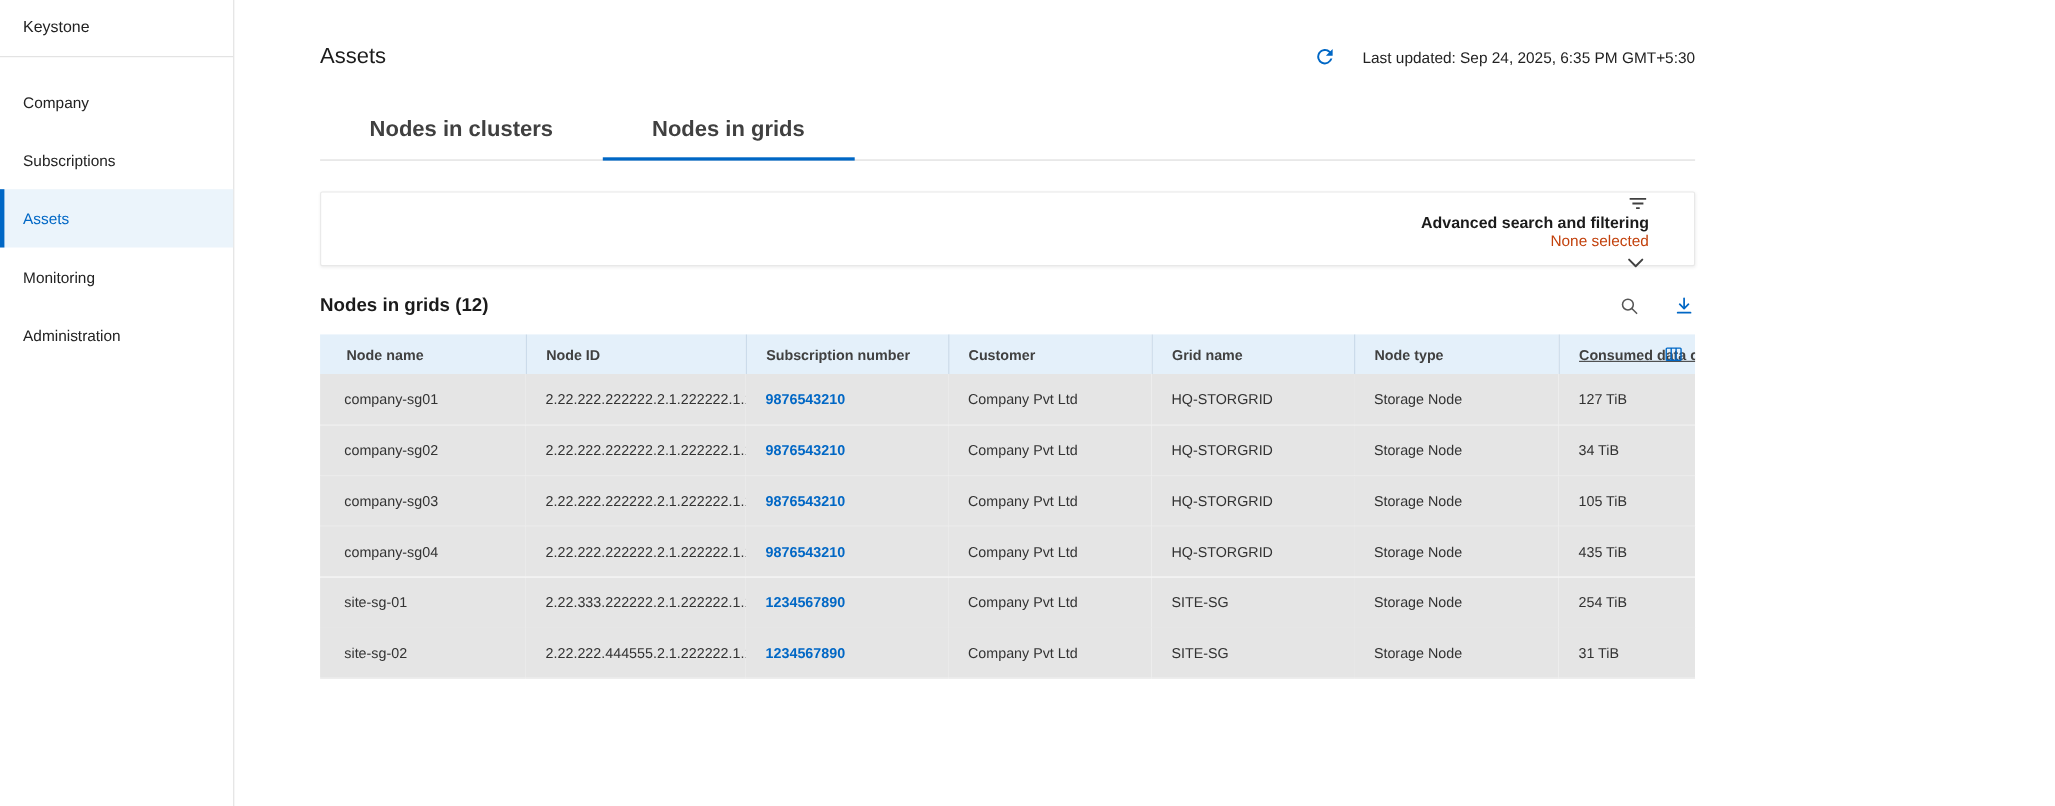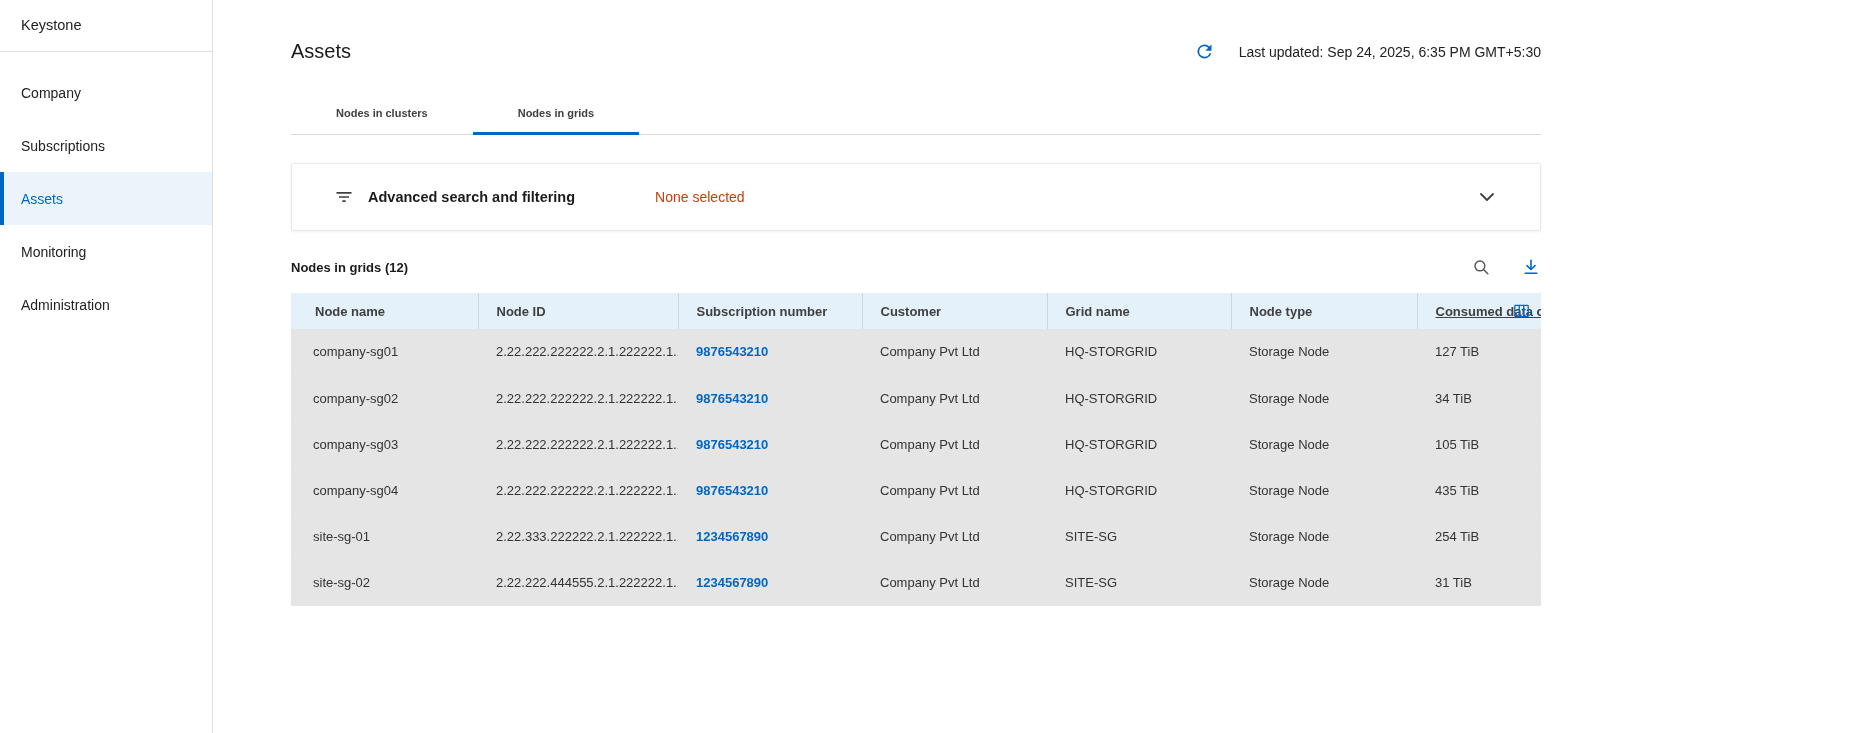--- a/index.html
+++ b/index.html
@@ -29,34 +29,34 @@
 
   
   .main{flex:1;padding:0 327px 0 38px;}
   .page-header{margin-top:40px;display:flex;justify-content:space-between;align-items:center;}
   .page-title{font-size:20px;font-weight:normal;color:#1b1b1b;}
   .updated{display:flex;align-items:center;gap:24px;font-size:14px;color:#222;}
   .icon-btn{display:inline-flex;align-items:center;justify-content:center;cursor:pointer;background:none;border:none;padding:0;}
 
   
   .tabs{display:flex;margin-top:38px;border-bottom:1px solid #d9d9d9;}
-  .tab{position:relative;padding:6px 45px 15px;font-size:11px;font-weight:bold;color:var(--muted);cursor:pointer;text-align:center;}
+  .tab{position:relative;padding:6px 45px 15px;font-size:20px;font-weight:bold;color:var(--muted);cursor:pointer;text-align:center;}
   .tab.active::after{content:"";position:absolute;left:0;right:0;bottom:-1px;height:3px;background:var(--accent);}
 
   
-  .filter-panel{margin-top:28px;height:68px;display:flex;align-items:center;
+  .filter-panel{margin-top:28px;height:68px;display:flex;align-items:flex-end;
     border:1px solid #e8e8e8;border-radius:2px;box-shadow:0 1px 3px rgba(0,0,0,.06);
-    padding:0 41px 0 42px;cursor:pointer;background:#fff;}
+    padding:0 41px 0 42px;cursor:pointer;background:#fff;flex-direction:column;}
   .filter-label{margin-left:14px;font-size:14.5px;font-weight:bold;color:#1b1b1b;}
   .filter-selection{margin-left:80px;font-size:14px;color:#c2410c;}
   .filter-chevron{margin-left:auto;display:inline-flex;}
 
   
   .table-toolbar{margin-top:26px;display:flex;justify-content:space-between;align-items:center;}
-  .table-title{font-size:13px;font-weight:bold;color:#1b1b1b;}
+  .table-title{font-size:17px;font-weight:bold;color:#1b1b1b;}
   .toolbar-icons{display:flex;align-items:center;gap:30px;}
 
   
   .grid-table{width:100%;margin-top:16px;border-collapse:collapse;table-layout:fixed;font-size:13px;}
   .grid-table th{background:var(--table-header-bg);height:36px;text-align:left;
     font-weight:bold;color:var(--muted);padding:0 8px 0 18px;
     border-left:1px solid var(--table-header-divider);white-space:nowrap;overflow:hidden;}
   .grid-table th:first-child{border-left:none;padding-left:24px;margin-top:28px;}
   .grid-table th.last{position:relative;text-decoration:underline;}
   .columns-icon-wrap{position:absolute;right:10px;top:50%;transform:translateY(-50%);display:inline-flex;cursor:pointer;}

